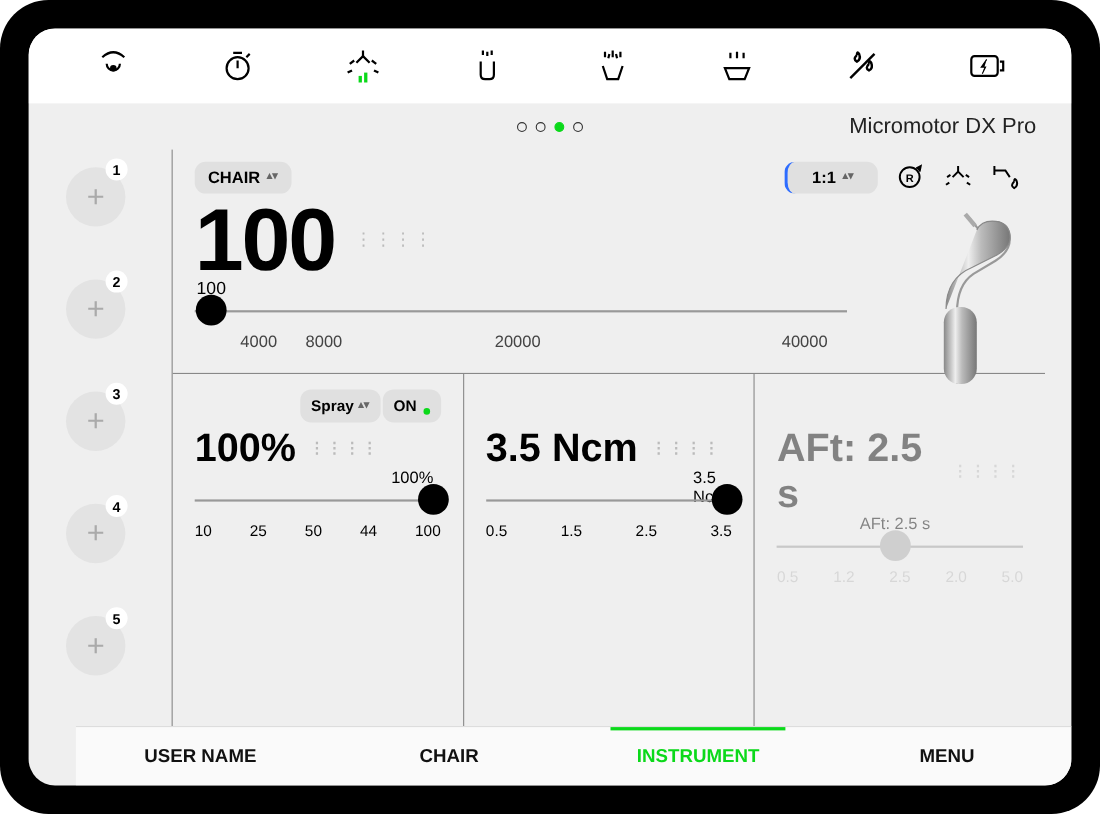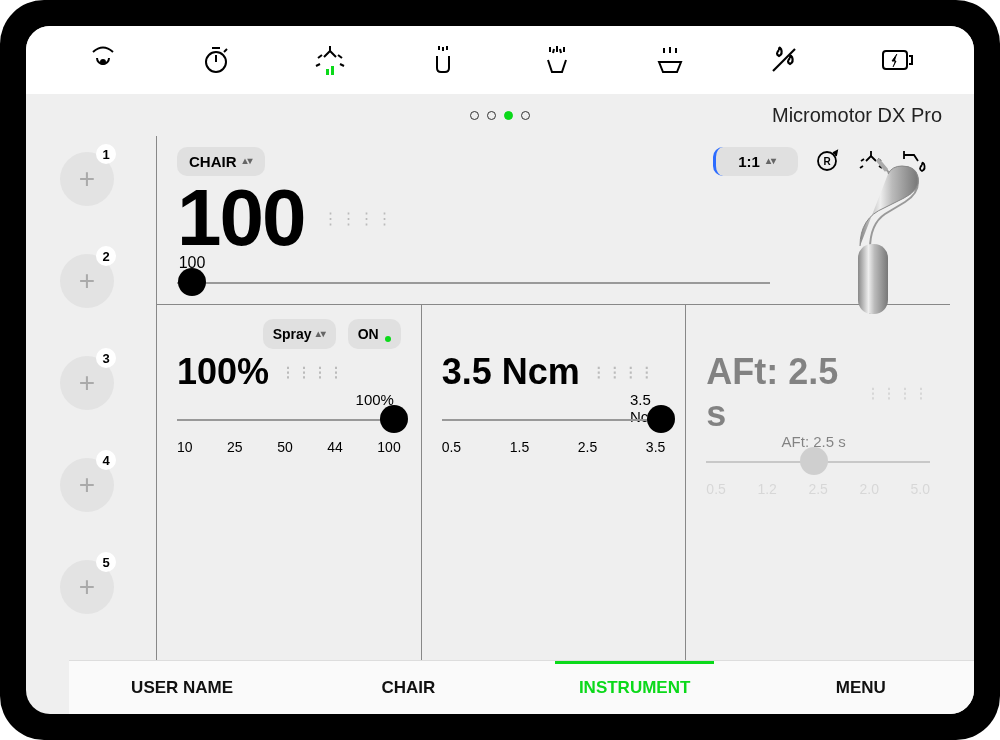--- a/index.html
+++ b/index.html
@@ -158,21 +158,21 @@
     flex: 1;
   }
   .lower-panel {
     flex: 1;
     padding: 14px 20px 8px 20px;
     border-right: 1.5px solid #888;
     display: flex; flex-direction: column;
   }
   .lower-panel:last-child { border-right: none; }
   .lower-panel.disabled { opacity: 0.45; }
-  .panel-controls { display: flex; gap: 12px; justify-content: flex-end; margin-bottom: 2px; height: 30px; }
+  .panel-controls { display: flex; gap: 2px; justify-content: flex-end; margin-bottom: 2px; height: 30px; }
   .chip {
     background: #e0e0e0; border-radius: 10px;
     padding: 5px 10px; font-size: 14px; font-weight: 600;
     display: flex; align-items: center; gap: 4px;
     cursor: pointer;
   }
   .chip .dot-ind { width:6px; height:6px; border-radius:50%; background:#0bd91a; margin-left:2px; align-self:flex-end; margin-bottom:2px;}
   .panel-value { font-size: 36px; font-weight: 700; display: flex; align-items: center; gap: 12px; }
   .panel-value .keypad-icon { font-size: 14px; }
   .panel-slider-wrap { margin-top: 26px; position: relative; }
@@ -337,20 +337,27 @@
             </div>
           </div>
           <div class="big-value-row">
             <div class="big-value">100</div>
             <div class="keypad-icon">⋮⋮⋮⋮</div>
           </div>
           <div class="slider-wrap">
             <div class="slider-value-label" style="left:2%">100</div>
             <div class="slider-track"></div>
             <div class="slider-thumb" style="left:2%"></div>
+            <div class="slider-ticks" style="position:relative;">
+              <span style="position:absolute;left:7%">4000</span>
+              <span style="position:absolute;left:17%">8000</span>
+              <span style="position:absolute;left:46%">20000</span>
+              <span style="position:absolute;left:90%">40000</span>
+              <span style="visibility:hidden">.</span>
+            </div>
           </div>
 
           <svg class="instrument-img" viewBox="0 0 140 160">
             <defs>
               <linearGradient id="metal" x1="0" y1="0" x2="1" y2="0">
                 <stop offset="0" stop-color="#888"></stop>
                     <stop offset="0.35" stop-color="#eee"></stop>
                     <stop offset="0.55" stop-color="#bbb"></stop>
                     <stop offset="1" stop-color="#777"></stop>
               </linearGradient>

